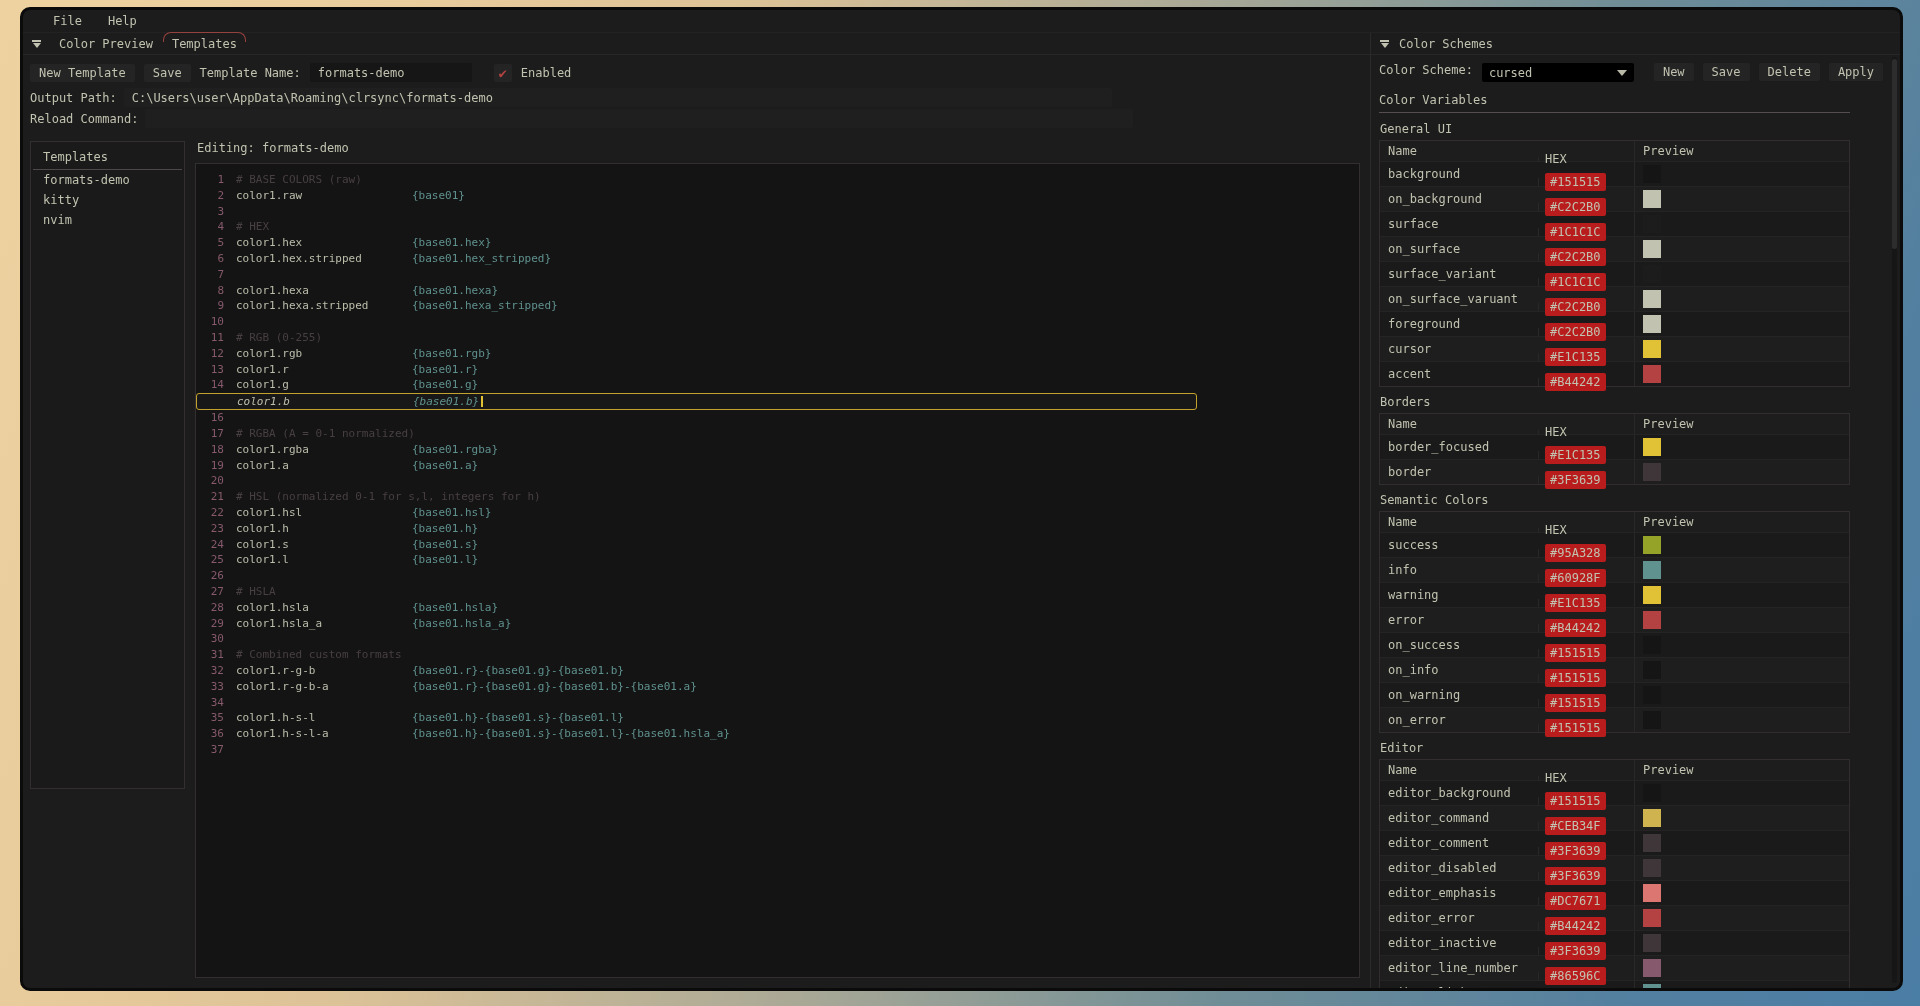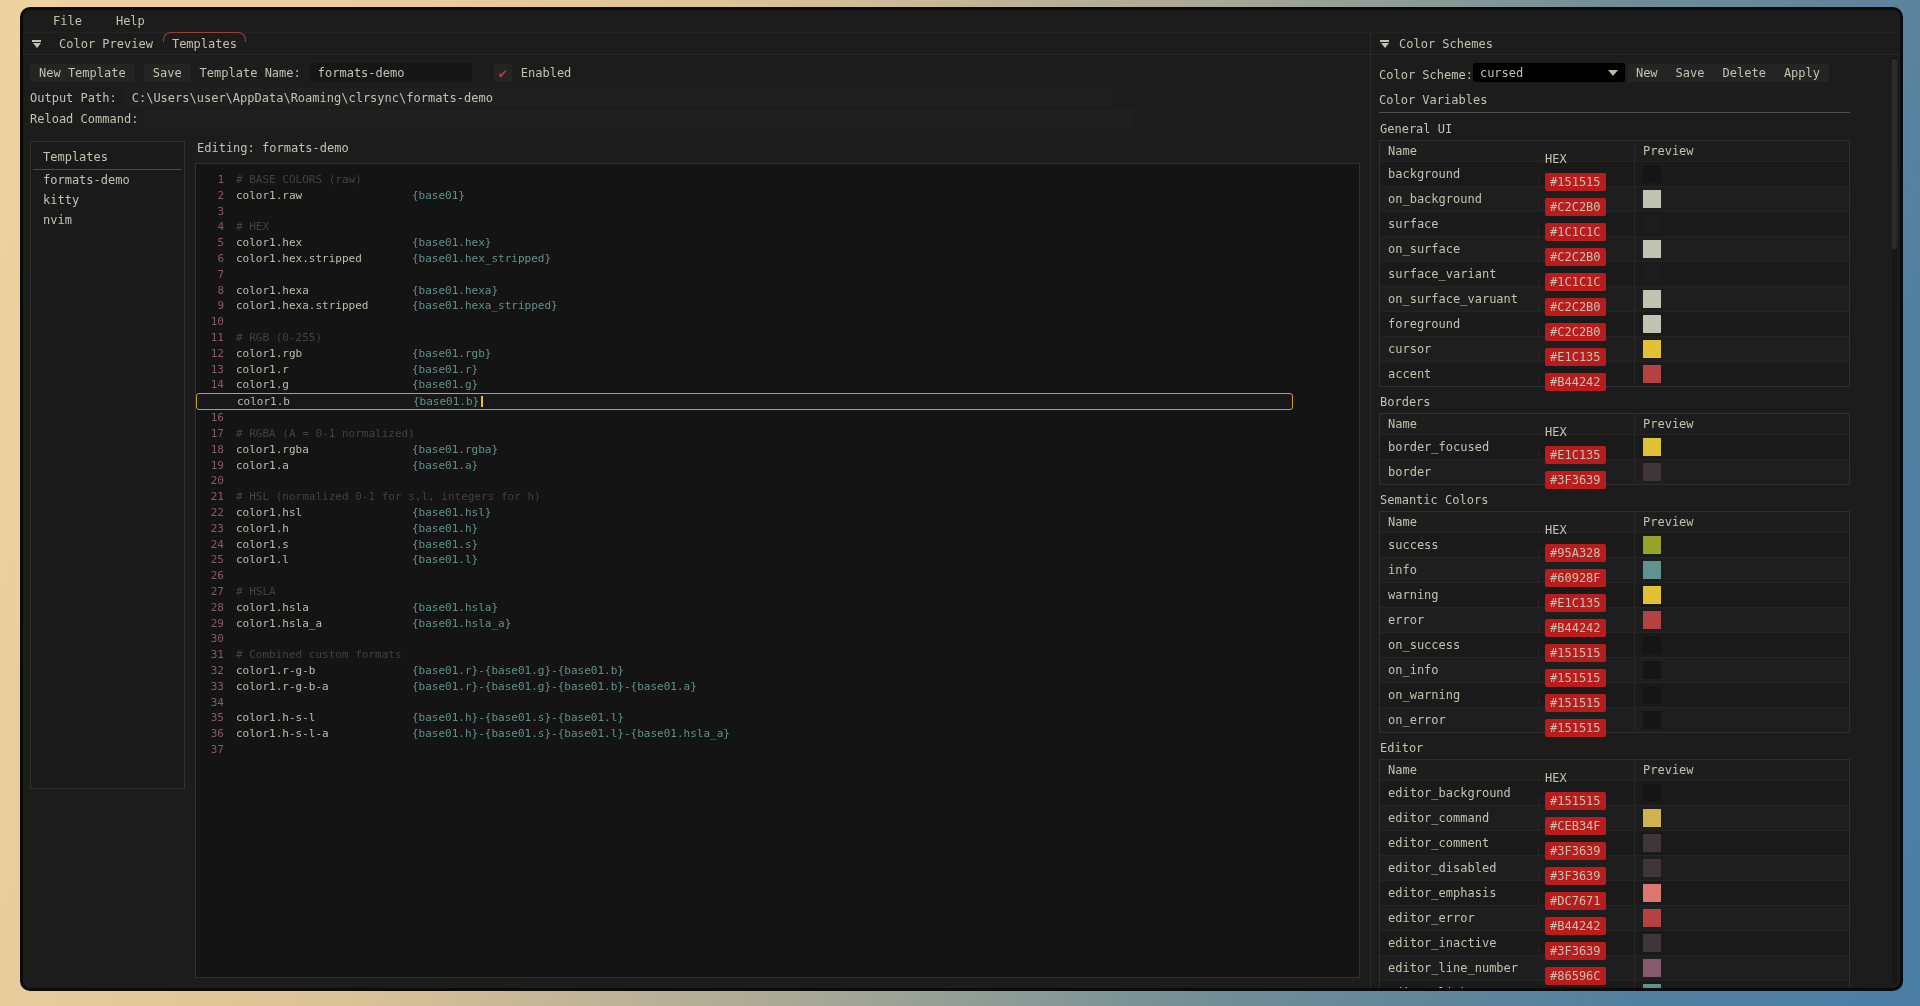--- a/index.html
+++ b/index.html
@@ -7,21 +7,21 @@
   body {
     font-family:"DejaVu Sans Mono", monospace;
     background: linear-gradient(112deg,#eed2a0 0%, #e9cc9c 18%, #dcc297 32%, #a8a896 52%, #6f8d96 70%, #527fa0 88%, #4b7ea5 100%);
   }
   .window {
     position:absolute; left:20px; top:7px; width:1883px; height:984px;
     background:#1c1c1c; border:3px solid #0b0b0b; border-radius:10px;
     overflow:hidden; color:#c2c2b0; font-size:12px;
   }
   
-  .menubar { height:23px; display:flex; align-items:center; gap:34px; padding-left:30px; border-bottom:1px solid #222; }
+  .menubar { height:23px; display:flex; align-items:center; gap:26px; padding-left:30px; border-bottom:1px solid #222; }
   .menu-item { cursor:default; }
   
   .split { display:flex; height:955px; }
   .left-col { flex:1; min-width:0; display:flex; flex-direction:column; }
   
   .tabbar { height:22px; display:flex; align-items:center; gap:15px; padding-left:8px; border-bottom:1px solid #272727; flex:none; }
   .collapse-icon { display:inline-flex; flex-direction:column; align-items:center; width:11px; }
   .collapse-icon .bar { width:9px; height:2px; background:#c2c2b0; margin-bottom:1px; }
   .collapse-icon .tri { width:0; height:0; border-left:4.5px solid transparent; border-right:4.5px solid transparent; border-top:5px solid #c2c2b0; }
   .tab { position:relative; padding:2px 2px; }
@@ -41,26 +41,26 @@
   .tpl-header { padding:8px 10px 5px 10px; border-bottom:1px solid #4f4849; margin:0 2px; }
   .tpl-item { padding:3px 10px 2px 12px; height:20px; cursor:pointer; }
   .editor-col { flex:1; min-width:0; display:flex; flex-direction:column; }
   .editor-title { padding:0 0 8px 2px; }
   .code-box { flex:1; min-height:0; border:1px solid #332e30; background:#141414; padding-top:8px; overflow:hidden; }
   .cl { height:15.8px; display:flex; align-items:center; font-size:11px; line-height:15.8px; }
   .g { width:28px; text-align:right; color:#86596C; flex:none; }
   .k { margin-left:12px; width:176px; flex:none; color:#bdbdac; white-space:pre; }
   .cm { margin-left:12px; color:#483f43; white-space:pre; }
   .v { color:#5f918e; white-space:pre; }
-  .cl.edit { border:1px solid #c3a32e; border-radius:3px; width:1097px; background:#181818; height:17px; }
+  .cl.edit { border:1px solid #c3a32e; border-radius:3px; width:1001px; background:#181818; height:17px;font-style:italic; }
   .caret { display:inline-block; width:2px; height:11px; background:#E1C135; margin-left:2px; }
   
   .right-panel { width:530px; flex:none; border-left:1px solid #2a2a2a; position:relative; overflow:hidden; display:flex; flex-direction:column; }
   .rp-header { height:22px; display:flex; align-items:center; gap:9px; padding-left:8px; border-bottom:1px solid #272727; flex:none; }
-  .scheme-row { display:flex; align-items:flex-end; padding:8px 8px 4px 8px; flex:none; }
+  .scheme-row { display:flex; align-items:flex-start; gap:9px; padding:8px 8px 4px 8px; flex:none; }
   .select { width:152px; background:#000000; border-radius:2px; height:19px; display:flex; align-items:center; justify-content:space-between; padding:0 7px; cursor:pointer; }
   .select .tri { width:0; height:0; border-left:5px solid transparent; border-right:5px solid transparent; border-top:6px solid #b9b9a8; }
   .vars-title { padding:7px 8px 3px 8px; flex:none; }
   .rule { border-top:1px solid #564d4e; margin:2px 50px 1px 8px; flex:none; }
   .sections { padding:0 50px 0 8px; flex:1; overflow:hidden; }
   .sec-title { padding:8px 0 4px 1px; }
   .table { border:1px solid #322d2f; }
   .trow { display:flex; align-items:stretch; height:25px; border-top:1px solid #242424; }
   .trow.head { height:20px; border-top:none; background:#1d1d1d; }
   .trow.r-even { background:#1a1a1a; }

